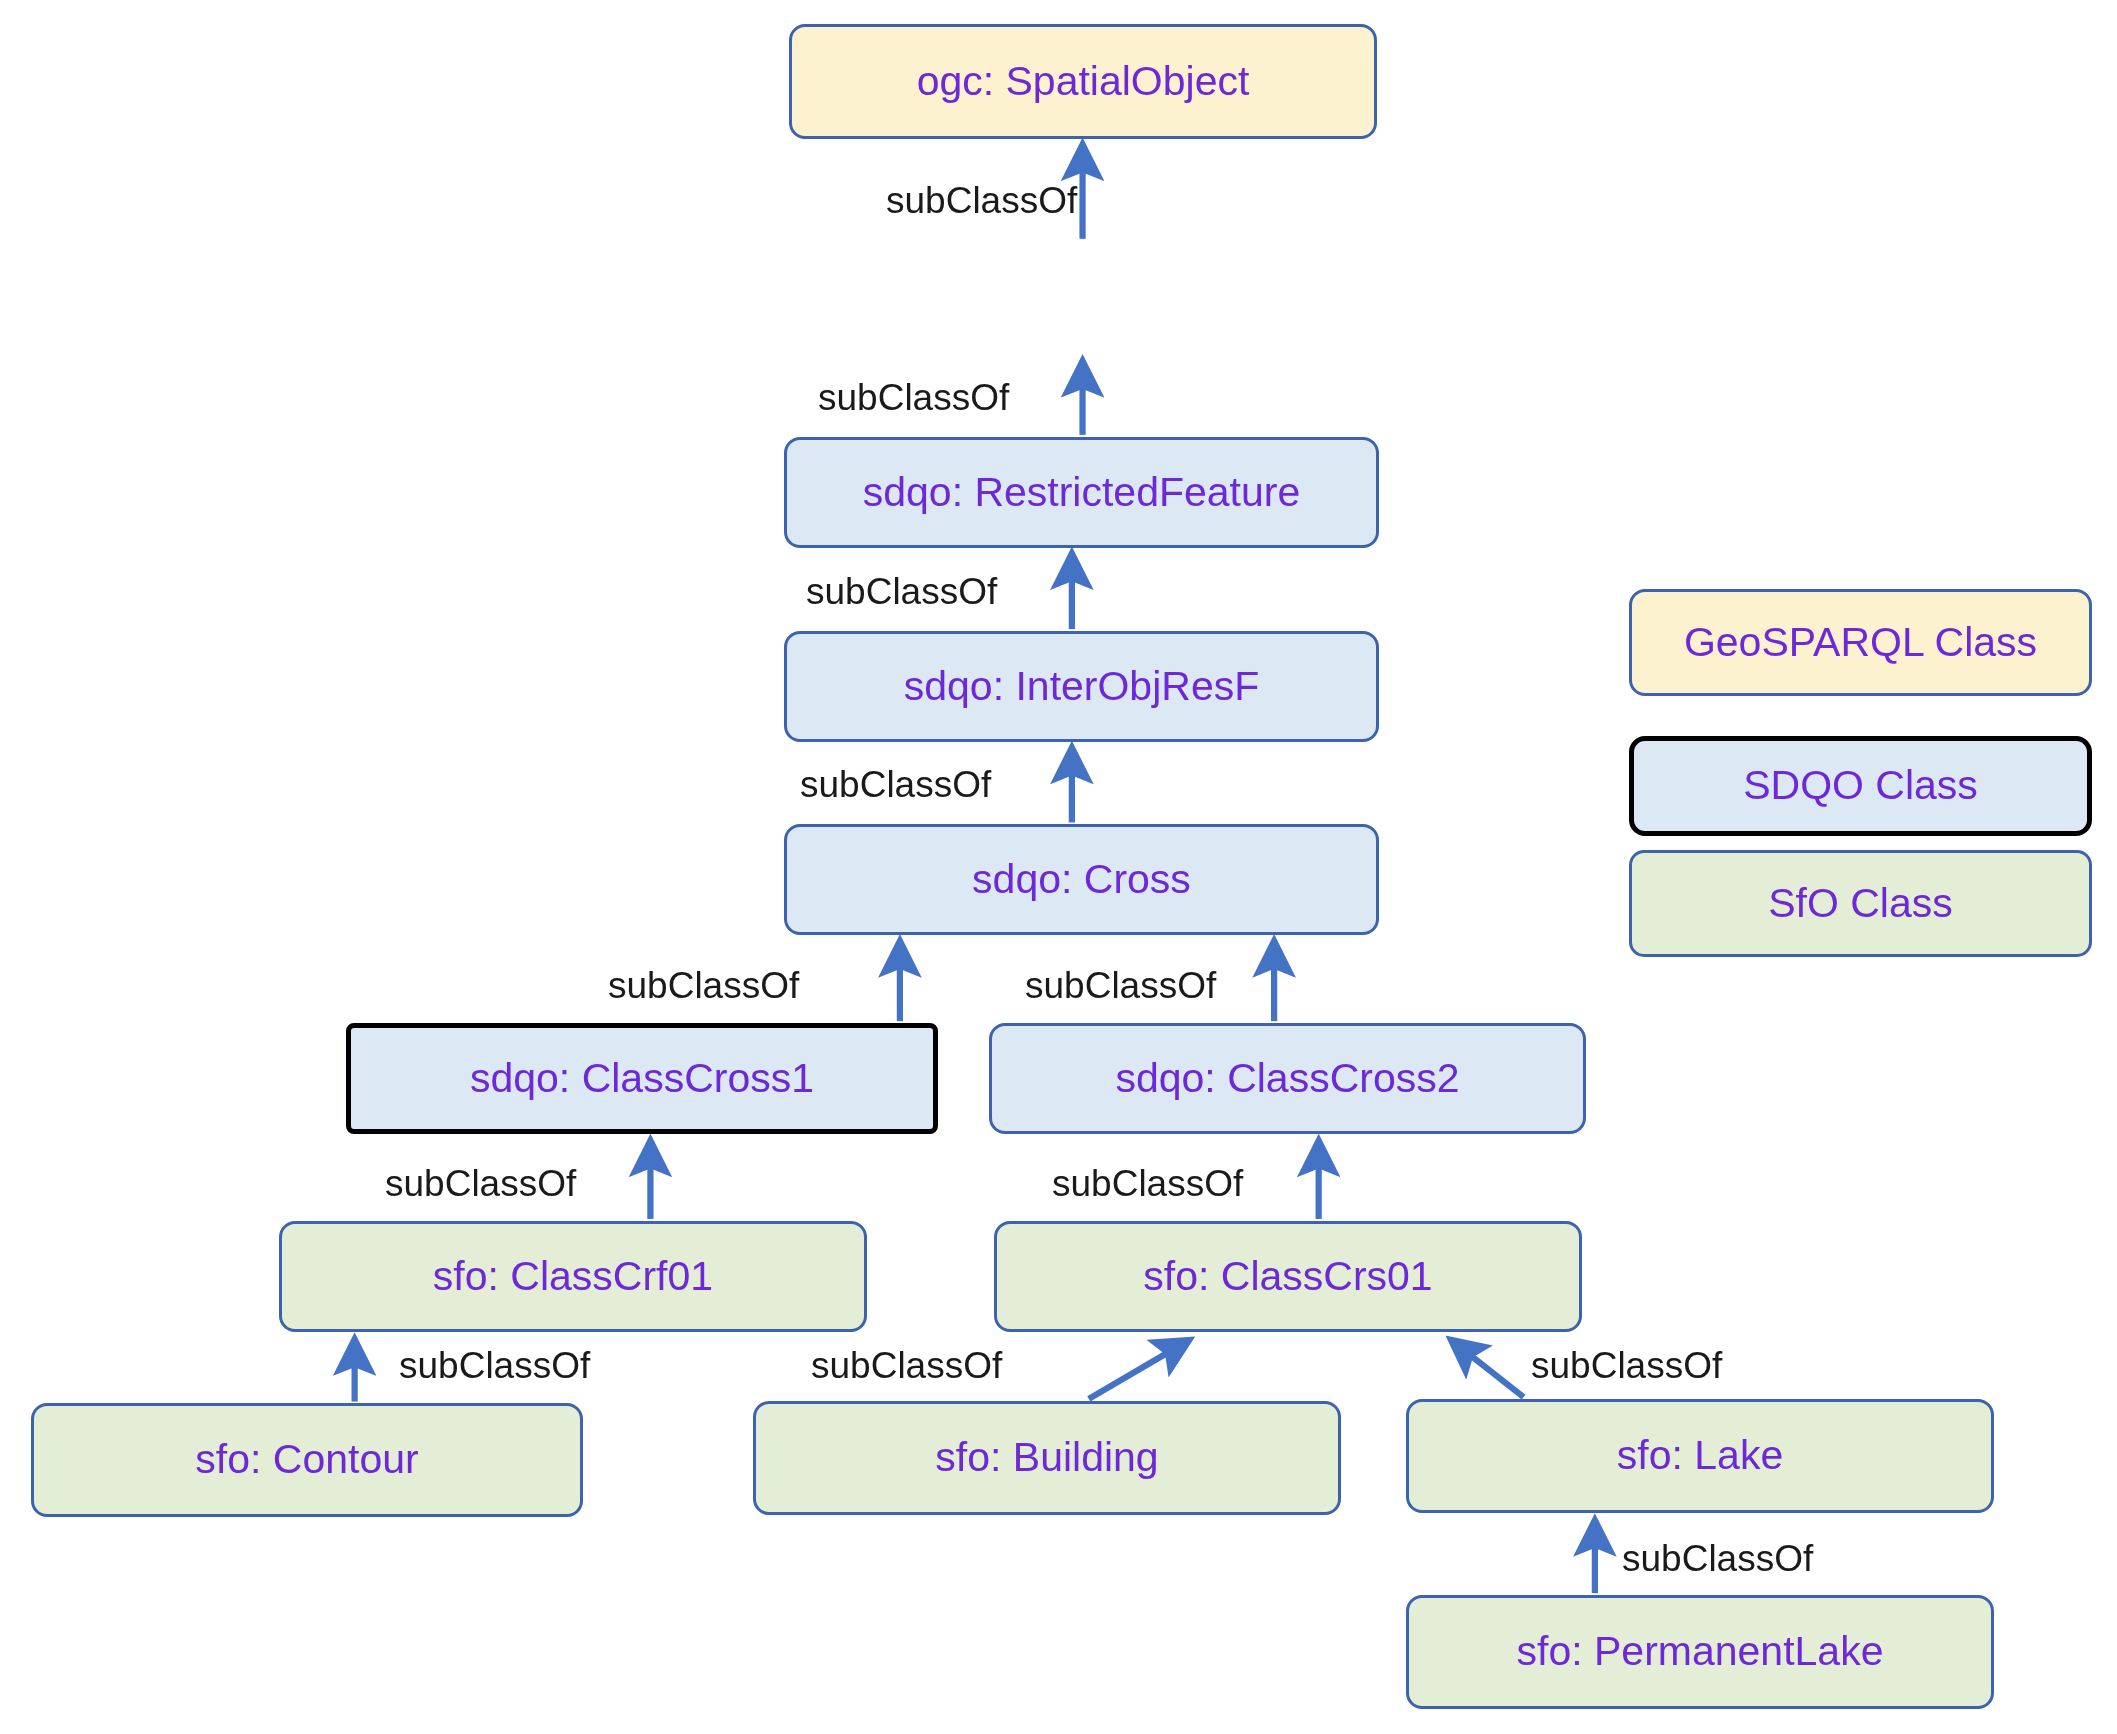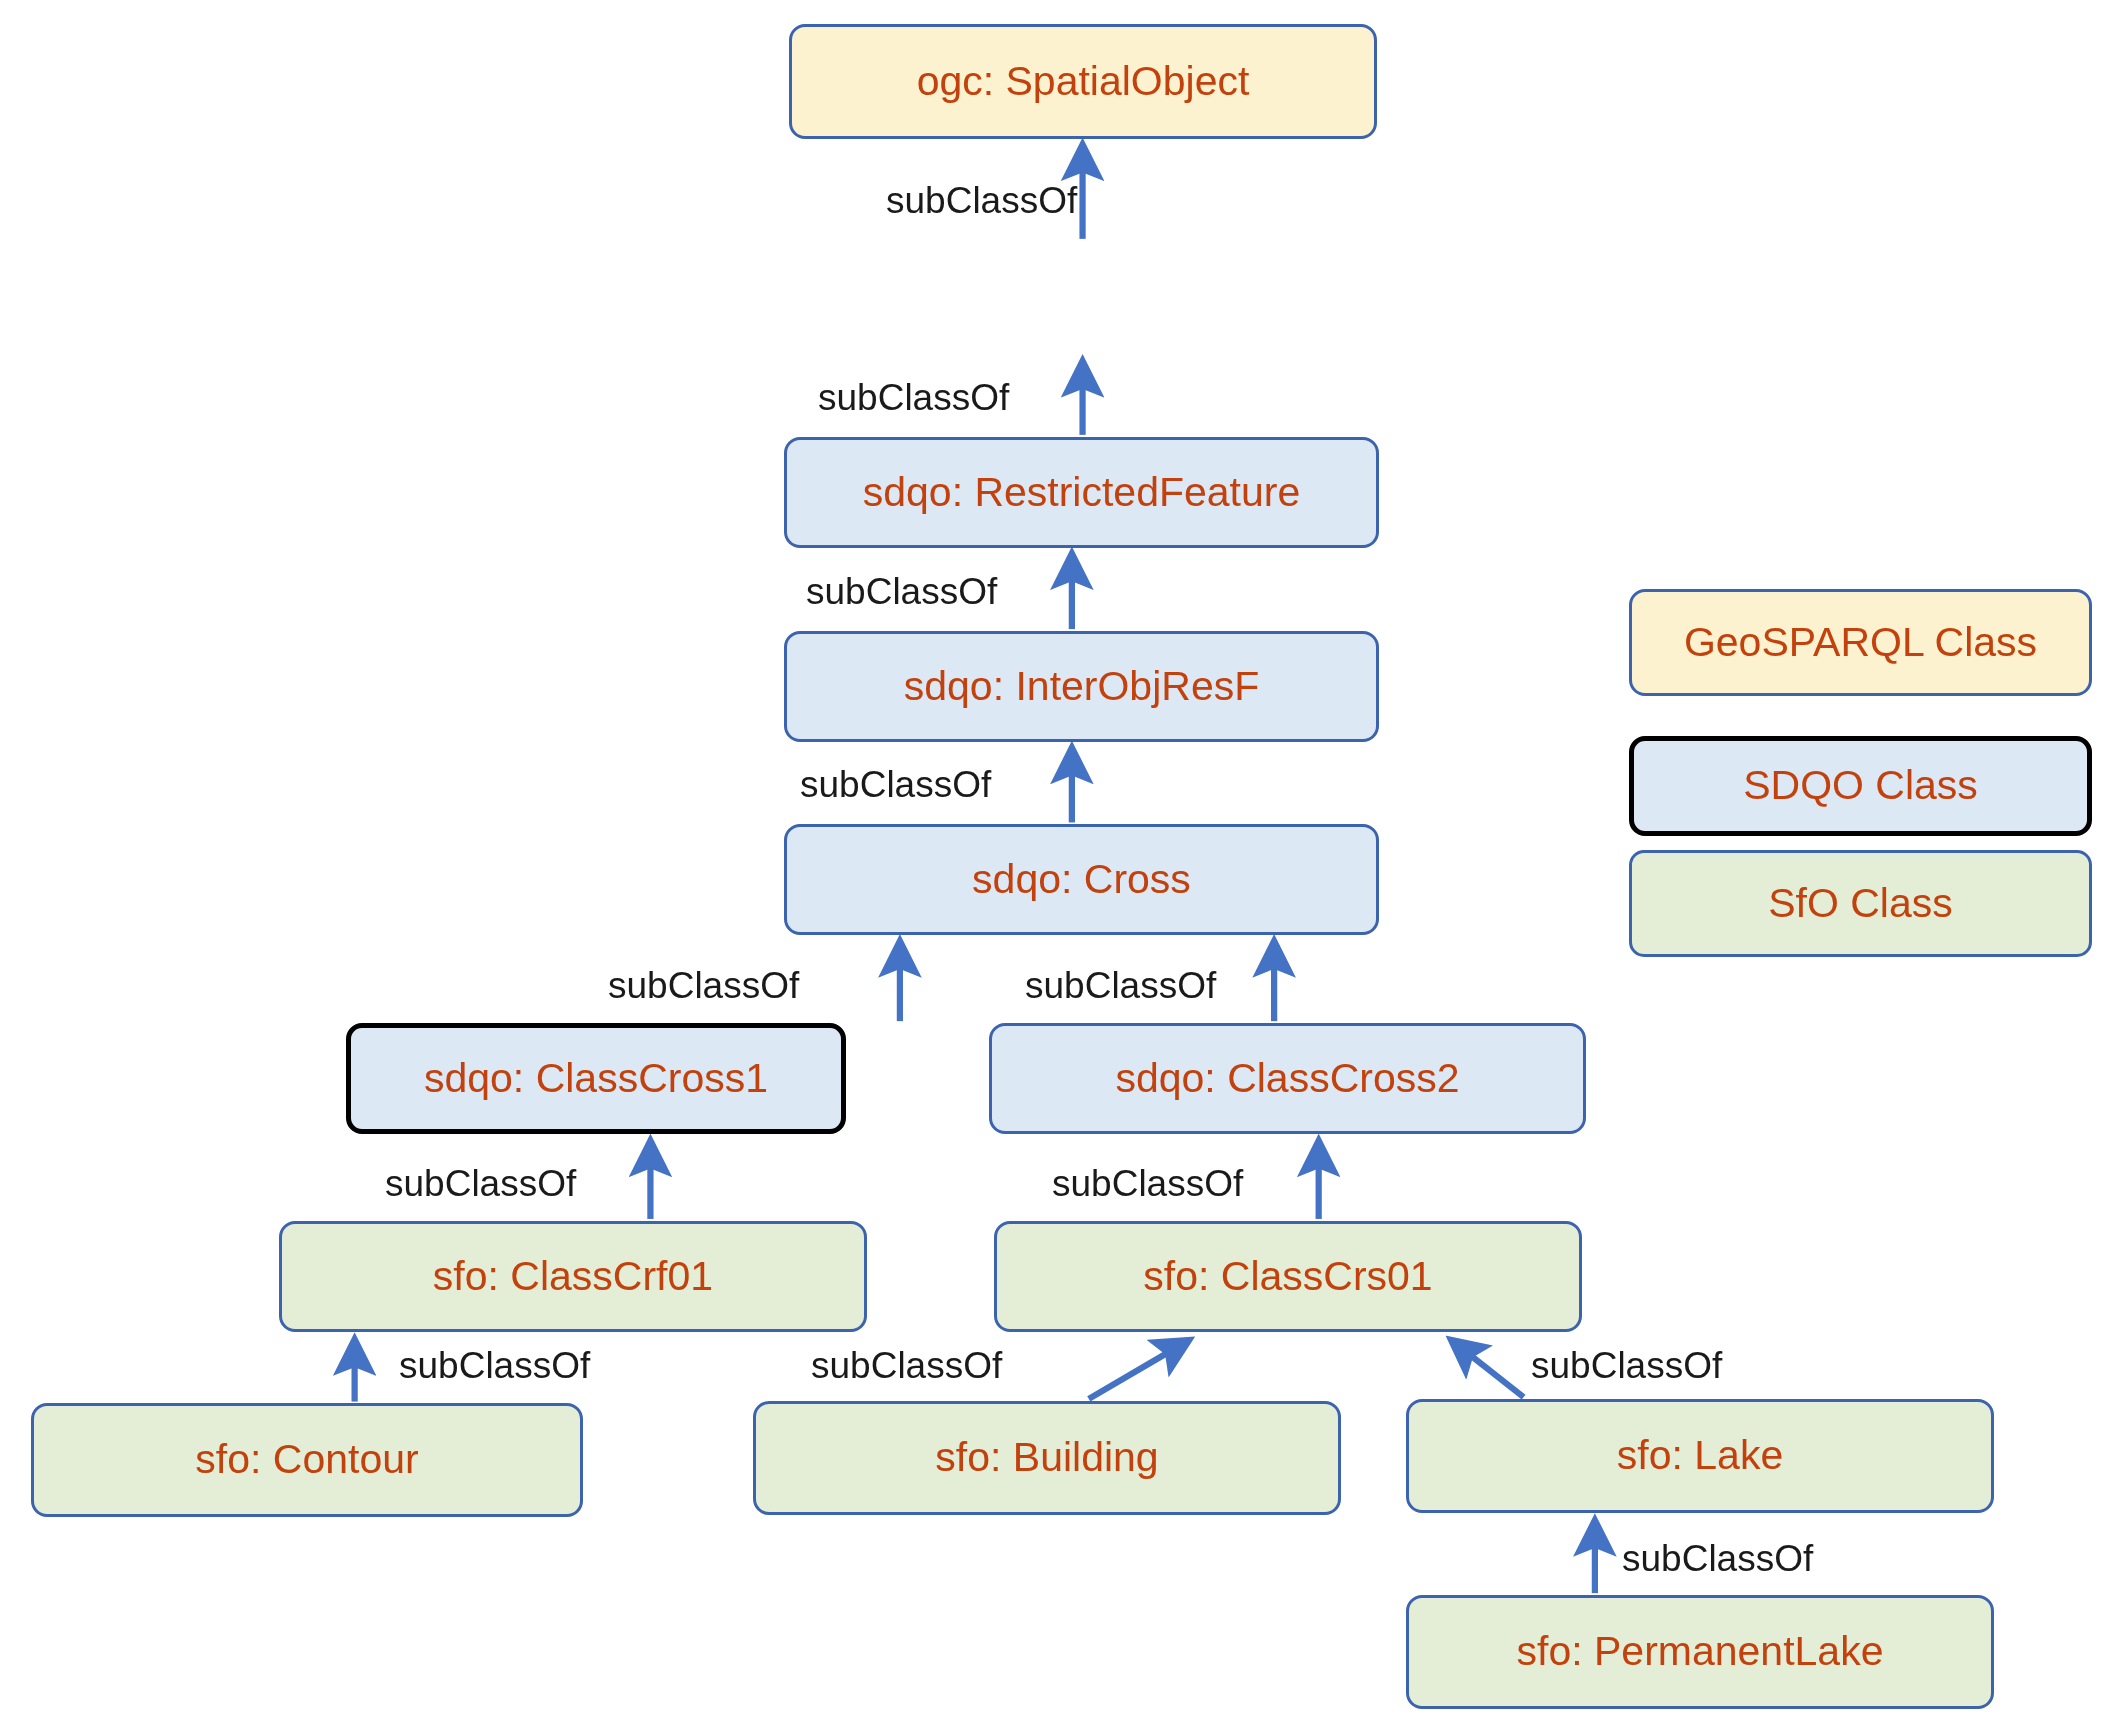--- a/index.html
+++ b/index.html
@@ -28,21 +28,21 @@
   }
   .node {
     position: absolute;
     box-sizing: border-box;
     display: flex;
     align-items: center;
     justify-content: center;
     border-radius: 16px;
     border: 3.6px solid #3c63ad;
     font-size: 41px;
-    color: #c2410c;
+    color: #6d28d9;
     text-align: center;
     line-height: 1.1;
     white-space: nowrap;
     font-family: "Liberation Sans", sans-serif;
   }
   .node.geosparql {
     background: #fdf2cf;
     border-color: #3c63ad;
   }
   .node.sdqo {
@@ -116,21 +116,21 @@
   </div>
 
   <div class="node sdqo" style="left:784px; top:631px; width:595px; height:111px;">
     <span>sdqo: InterObjResF</span>
   </div>
 
   <div class="node sdqo" style="left:784px; top:824px; width:595px; height:111px;">
     <span>sdqo: Cross</span>
   </div>
 
-  <div class="node sdqo highlight" style="left:346px; top:1023px; width:500px; height:111px;">
+  <div class="node sdqo highlight" style="left:346px; top:1023px; width:592px; height:111px;border-radius:8px;">
     <span>sdqo: ClassCross1</span>
   </div>
 
   <div class="node sdqo" style="left:989px; top:1023px; width:597px; height:111px;">
     <span>sdqo: ClassCross2</span>
   </div>
 
   <div class="node sfo" style="left:279px; top:1221px; width:588px; height:111px;">
     <span>sfo: ClassCrf01</span>
   </div>

